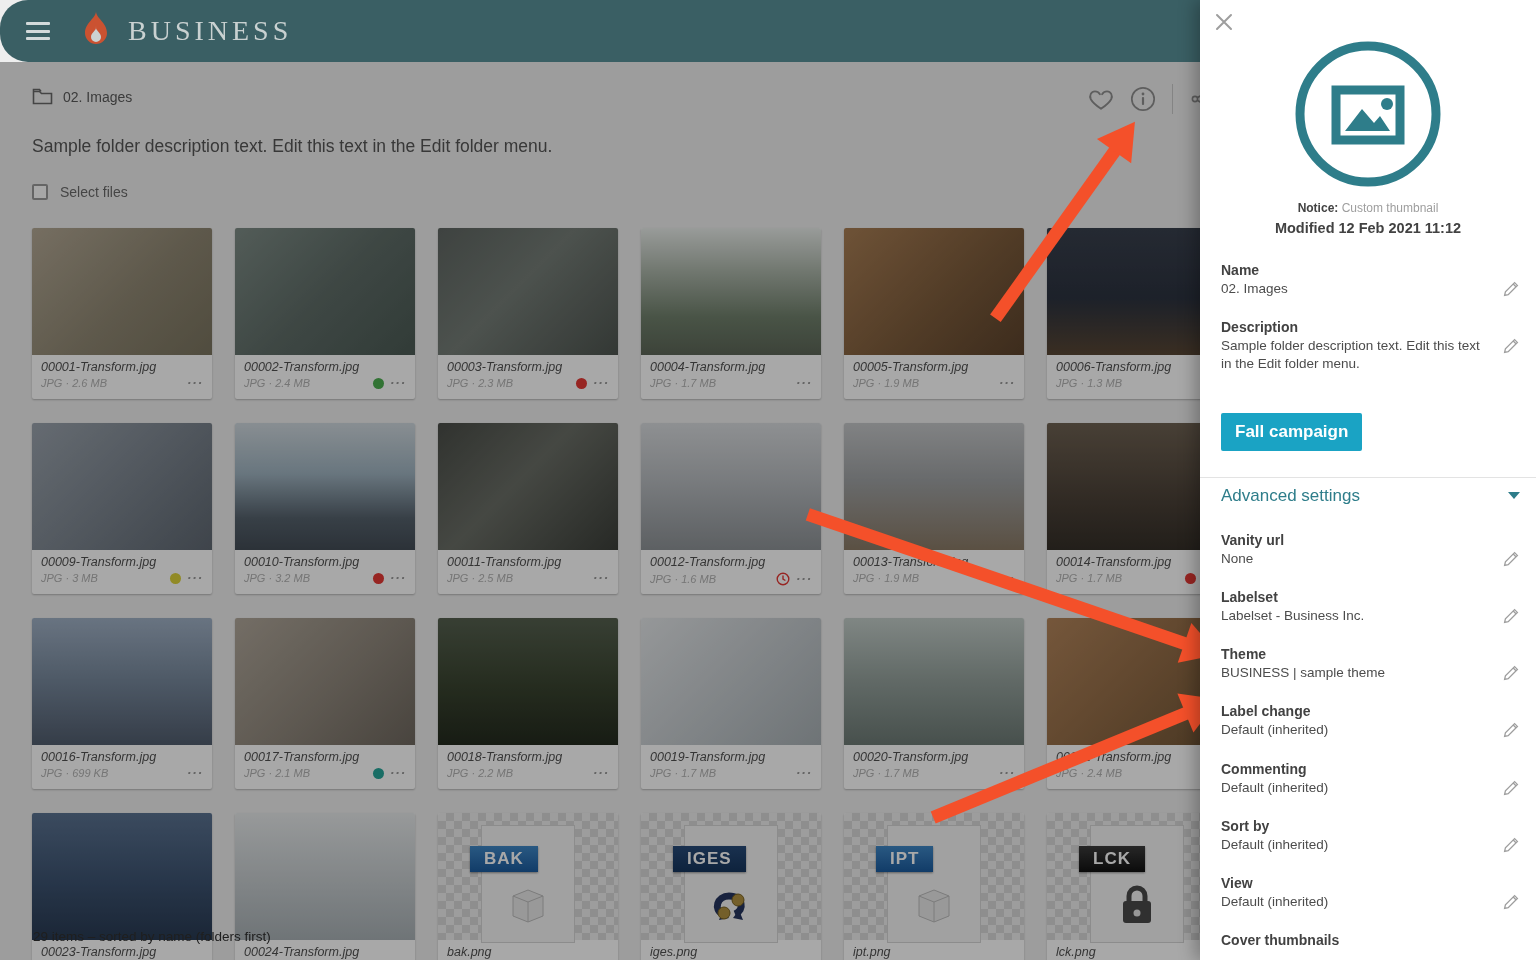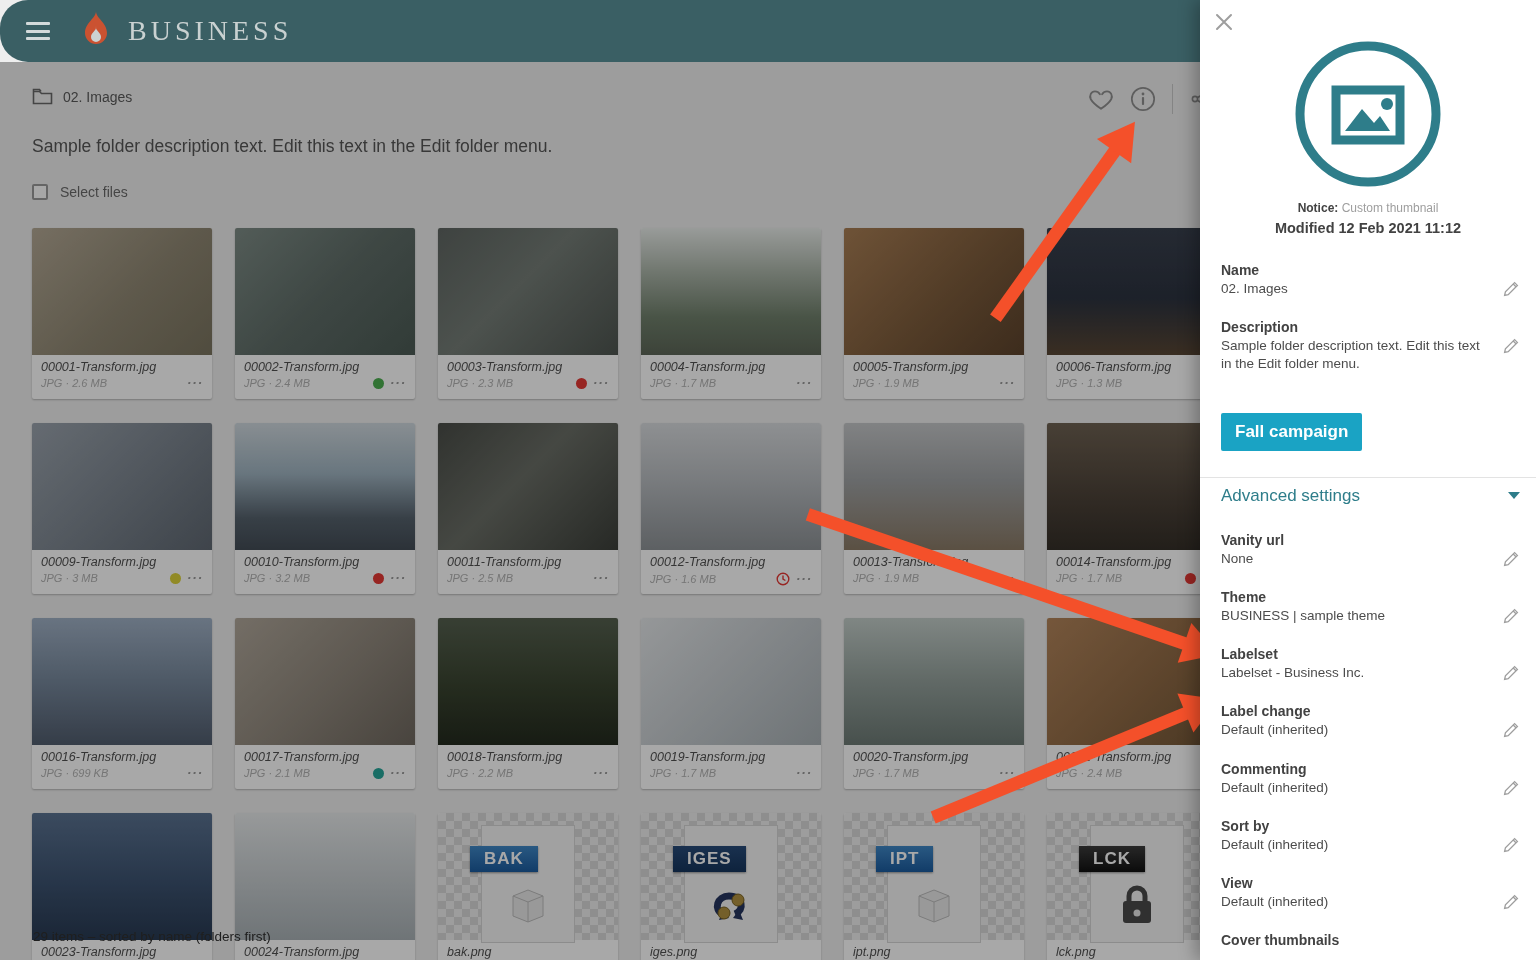--- a/index.html
+++ b/index.html
@@ -498,36 +498,36 @@
   <div class="pfields" id="panel-fields-advanced">
       <div class="pfield">
         <div class="plabel">Vanity url</div>
         <div class="pvalue">None</div>
         <svg class="pencil" width="17" height="17" viewBox="0 0 17 17">
           <path d="M11.6 2.6 l2.8 2.8 L5.2 14.6 l-3.6.8 .8-3.6 z" fill="none" stroke="#9e9e9e" stroke-width="1.3"></path>
           <path d="M10.2 4 l2.8 2.8" stroke="#9e9e9e" stroke-width="1.3"></path>
         </svg>
       </div>
       <div class="pfield">
+        <div class="plabel">Labelset</div>
+        <div class="pvalue">Labelset - Business Inc.</div>
+        <svg class="pencil" width="17" height="17" viewBox="0 0 17 17">
+          <path d="M11.6 2.6 l2.8 2.8 L5.2 14.6 l-3.6.8 .8-3.6 z" fill="none" stroke="#9e9e9e" stroke-width="1.3"></path>
+          <path d="M10.2 4 l2.8 2.8" stroke="#9e9e9e" stroke-width="1.3"></path>
+        </svg>
+      </div>
+      <div class="pfield">
         <div class="plabel">Theme</div>
         <div class="pvalue">BUSINESS | sample theme</div>
         <svg class="pencil" width="17" height="17" viewBox="0 0 17 17">
           <path d="M11.6 2.6 l2.8 2.8 L5.2 14.6 l-3.6.8 .8-3.6 z" fill="none" stroke="#9e9e9e" stroke-width="1.3"></path>
           <path d="M10.2 4 l2.8 2.8" stroke="#9e9e9e" stroke-width="1.3"></path>
         </svg>
       </div>
       <div class="pfield">
-        <div class="plabel">Labelset</div>
-        <div class="pvalue">Labelset - Business Inc.</div>
-        <svg class="pencil" width="17" height="17" viewBox="0 0 17 17">
-          <path d="M11.6 2.6 l2.8 2.8 L5.2 14.6 l-3.6.8 .8-3.6 z" fill="none" stroke="#9e9e9e" stroke-width="1.3"></path>
-          <path d="M10.2 4 l2.8 2.8" stroke="#9e9e9e" stroke-width="1.3"></path>
-        </svg>
-      </div>
-      <div class="pfield">
         <div class="plabel">Label change</div>
         <div class="pvalue">Default (inherited)</div>
         <svg class="pencil" width="17" height="17" viewBox="0 0 17 17">
           <path d="M11.6 2.6 l2.8 2.8 L5.2 14.6 l-3.6.8 .8-3.6 z" fill="none" stroke="#9e9e9e" stroke-width="1.3"></path>
           <path d="M10.2 4 l2.8 2.8" stroke="#9e9e9e" stroke-width="1.3"></path>
         </svg>
       </div>
       <div class="pfield">
         <div class="plabel">Commenting</div>
         <div class="pvalue">Default (inherited)</div>

